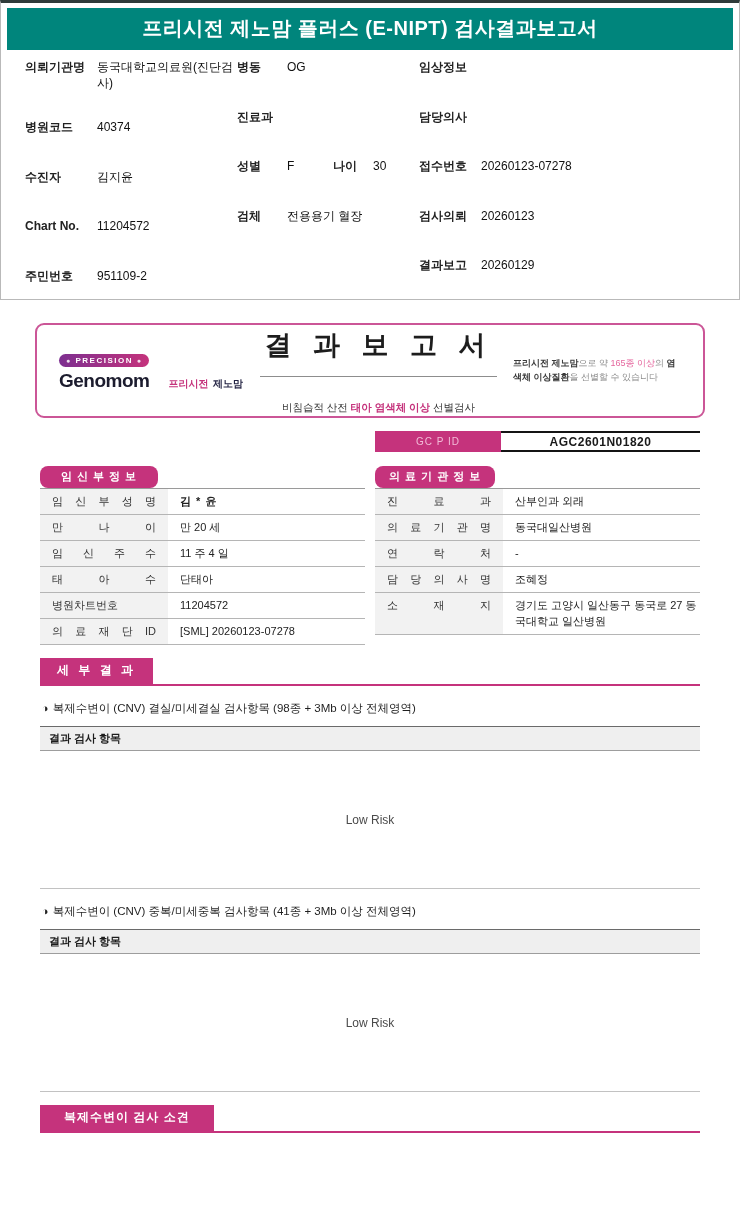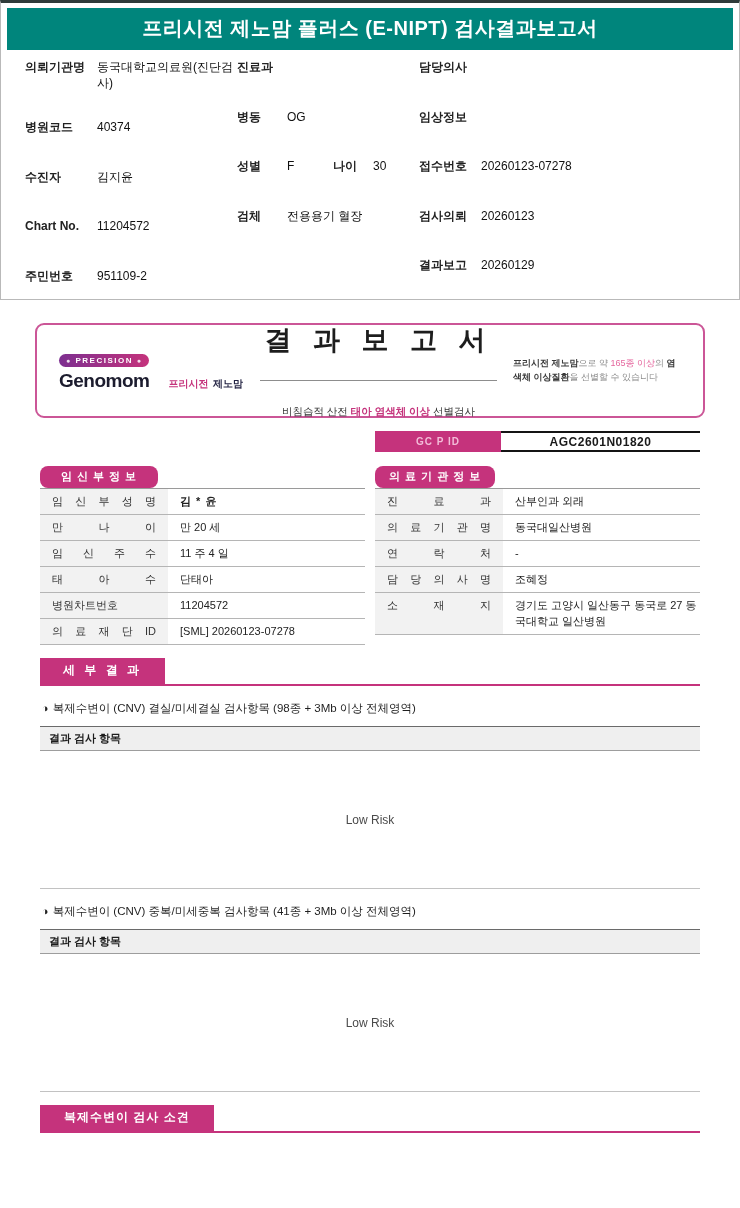--- a/index.html
+++ b/index.html
@@ -51,36 +51,36 @@
     border-radius:9px; padding:2px 7px; margin-bottom:3px;
   }
   .precision-badge .dot { font-size:7px; opacity:.85; }
   .brand-line { white-space:nowrap; }
   .brand-name { font-size:19px; font-weight:800; color:#1c1c2e; letter-spacing:-0.5px; }
   .brand-sub1 { font-size:10px; font-weight:bold; color:#C5337C; margin-left:19px; }
   .brand-sub2 { font-size:10px; font-weight:bold; color:#232343;margin-top:45px; }
   .center-title-area { flex:1; text-align:center; }
   .report-title {
     font-size:27px; font-weight:800; color:#1d1d1d; letter-spacing:7px;
-    display:inline-block; padding:0 4px 22px;
+    display:inline-block; padding:0 4px 13px;
     border-bottom:1px solid #8d8d8d;
   }
   .report-subtitle { font-size:10.5px; color:#333; margin-top:24px; }
   .subtitle-accent { color:#C5337C; font-weight:bold; }
   .tagline-area { width:168px; font-size:9px; color:#8a8a8a; line-height:1.55; }
   .tagline-bold { color:#3a3a3a; font-weight:bold; }
   .tagline-accent { color:#E5679E; }
 
   
   .gcpid-row {
     margin:13px 40px 0 auto; width:325px; height:21px; display:flex;
   }
   .gcpid-label {
     width:126px; background:#C5337C; color:#F2BCD8;
-    font-size:10px; font-weight:bold; letter-spacing:1px;
+    font-size:10px; font-weight:normal; letter-spacing:1px;
     display:flex; align-items:center; justify-content:center;
   }
   .gcpid-value {
     flex:1; border-top:2px solid #141414; border-bottom:2px solid #141414;
     display:flex; align-items:center; justify-content:center;
     font-size:12px; font-weight:600; color:#1a1a1a; letter-spacing:0.5px;
   }
 
   
   .tables-row { display:flex; margin:14px 40px 0; gap:10px; }
@@ -98,21 +98,21 @@
     text-align:justify; text-align-last:justify;
   }
   .t-value { flex:1; font-size:11px; color:#222; padding:5px 0 4px 12px; line-height:1.45; }
   .t-value.bold { font-weight:bold; letter-spacing:1px; }
 
   
   .section-header { margin:13px 40px 0; border-bottom:2px solid #C5337C; }
   .section-header-box {
     display:inline-block; background:#C5337C; color:#fff;
     font-size:12px; font-weight:bold; letter-spacing:3px;
-    padding:4px 23px 5px;
+    padding:4px 17px 5px;
   }
   .section-header-box.wide { letter-spacing:1px; padding:4px 24px 5px; }
 
   
   .item-line { margin:15px 42px 10px; font-size:11.5px; color:#1f1f1f; }
   .item-bullet { margin-right:4px; font-size:11px; }
   .col-header-bar {
     margin:0 40px; background:#efefef;
     border-top:1px solid #6a6a6a; border-bottom:1px solid #9d9d9d;
     font-size:11px; font-weight:bold; color:#1c1c1c; padding:4px 9px;
@@ -151,46 +151,46 @@
         <span class="pvalue">11204572</span>
       </div>
       <div class="prow">
         <span class="plabel">주민번호</span>
         <span class="pvalue">951109-2</span>
       </div>
     </div>
 
     <div class="pcol pcol-2">
       <div class="prow">
+        <span class="plabel">병동</span>
+        <span class="pvalue">OG</span>
+      </div>
+      <div class="prow">
         <span class="plabel">진료과</span>
         <span class="pvalue"></span>
-      </div>
-      <div class="prow">
-        <span class="plabel">병동</span>
-        <span class="pvalue">OG</span>
       </div>
       <div class="prow">
         <span class="plabel">성별</span>
         <span class="pvalue pvalue-inline">F</span>
         <span class="plabel2">나이</span>
         <span class="pvalue">30</span>
       </div>
       <div class="prow">
         <span class="plabel">검체</span>
         <span class="pvalue">전용용기 혈장</span>
       </div>
     </div>
 
     <div class="pcol pcol-3">
       <div class="prow">
+        <span class="plabel">임상정보</span>
+        <span class="pvalue"></span>
+      </div>
+      <div class="prow">
         <span class="plabel">담당의사</span>
-        <span class="pvalue"></span>
-      </div>
-      <div class="prow">
-        <span class="plabel">임상정보</span>
         <span class="pvalue"></span>
       </div>
       <div class="prow">
         <span class="plabel">접수번호</span>
         <span class="pvalue">20260123-07278</span>
       </div>
       <div class="prow">
         <span class="plabel">검사의뢰</span>
         <span class="pvalue">20260123</span>
       </div>

